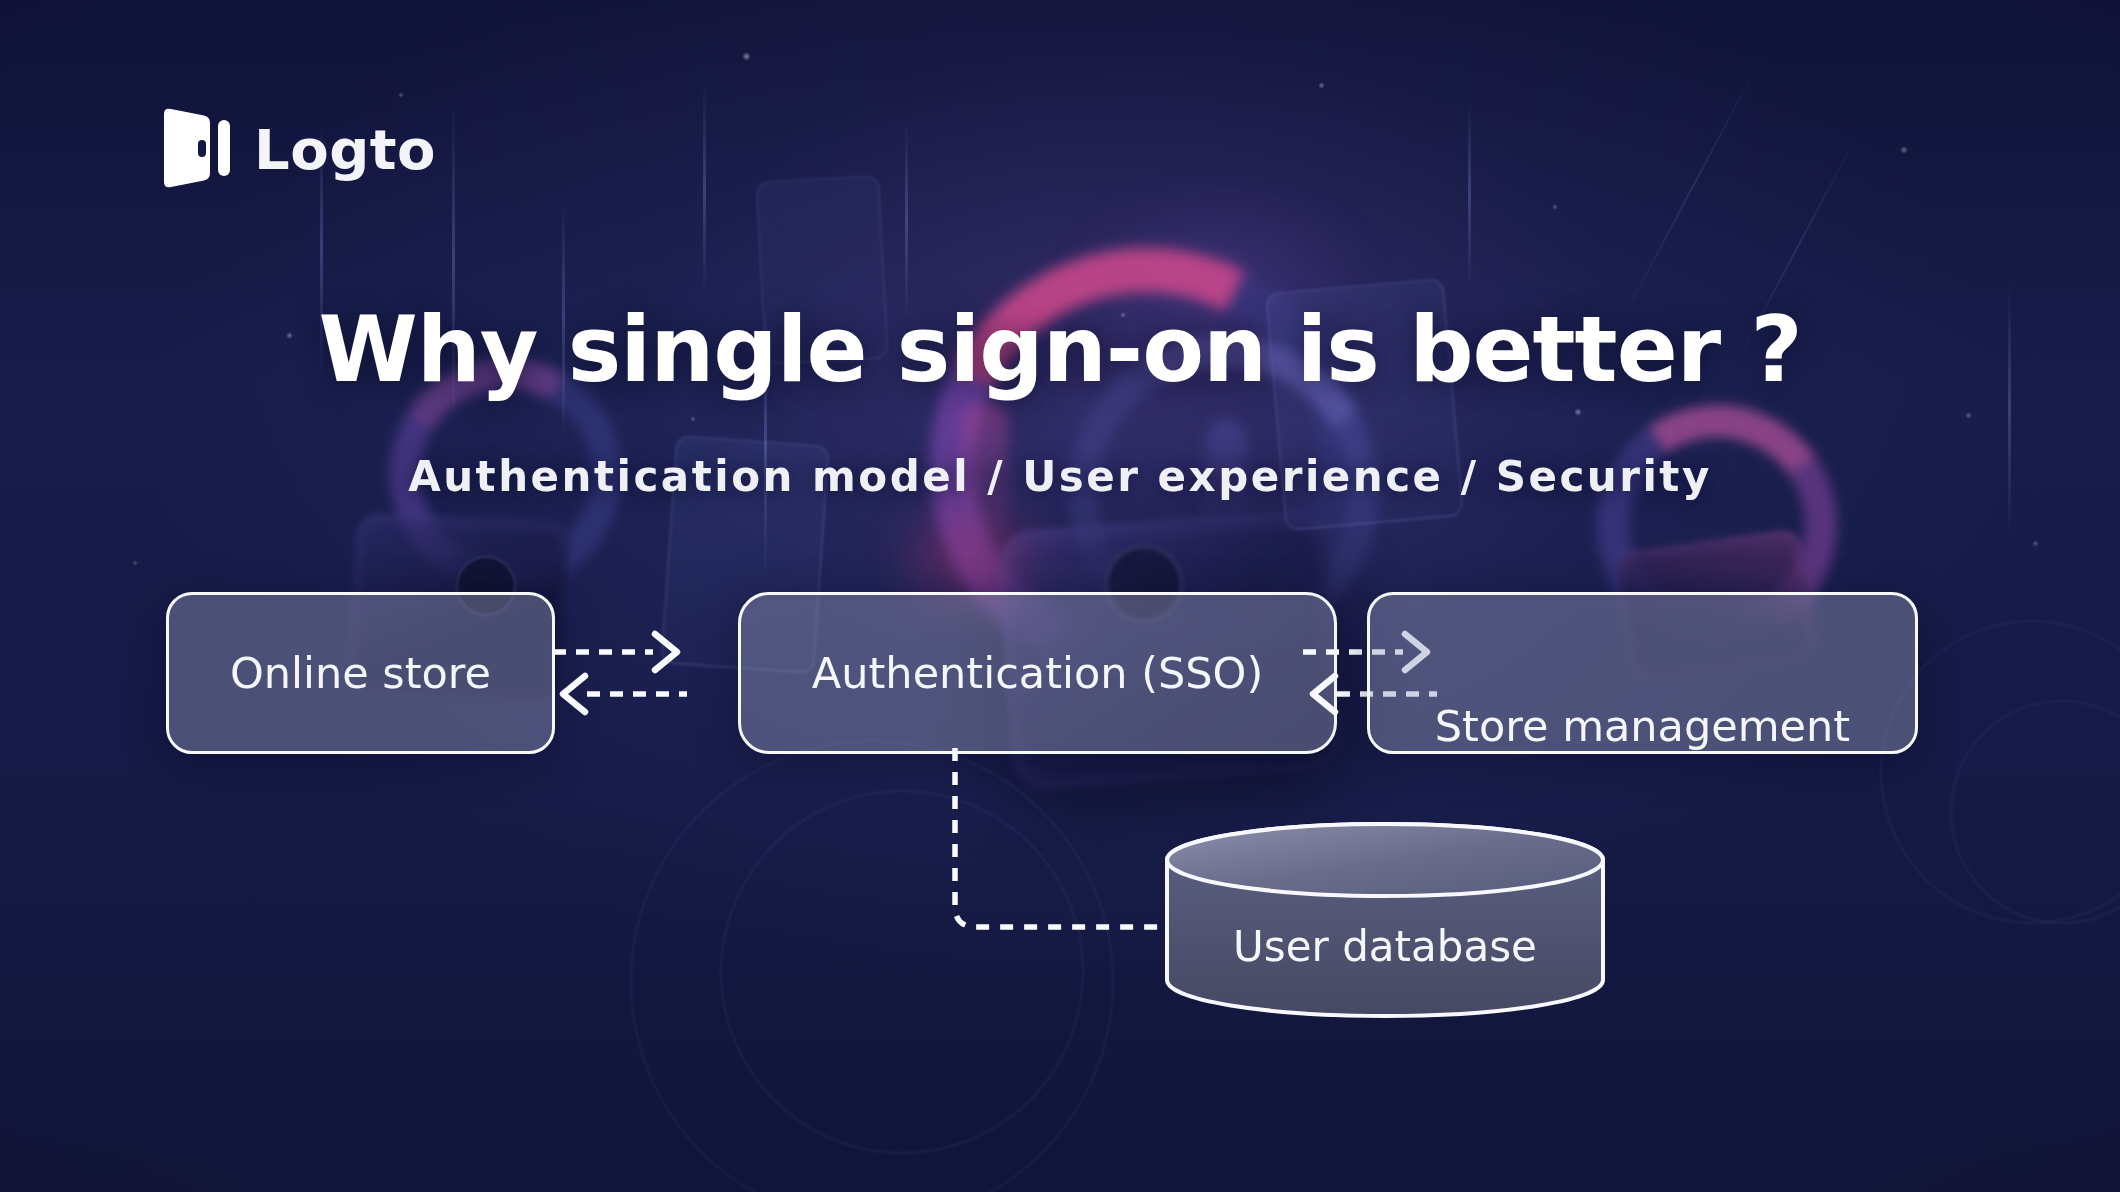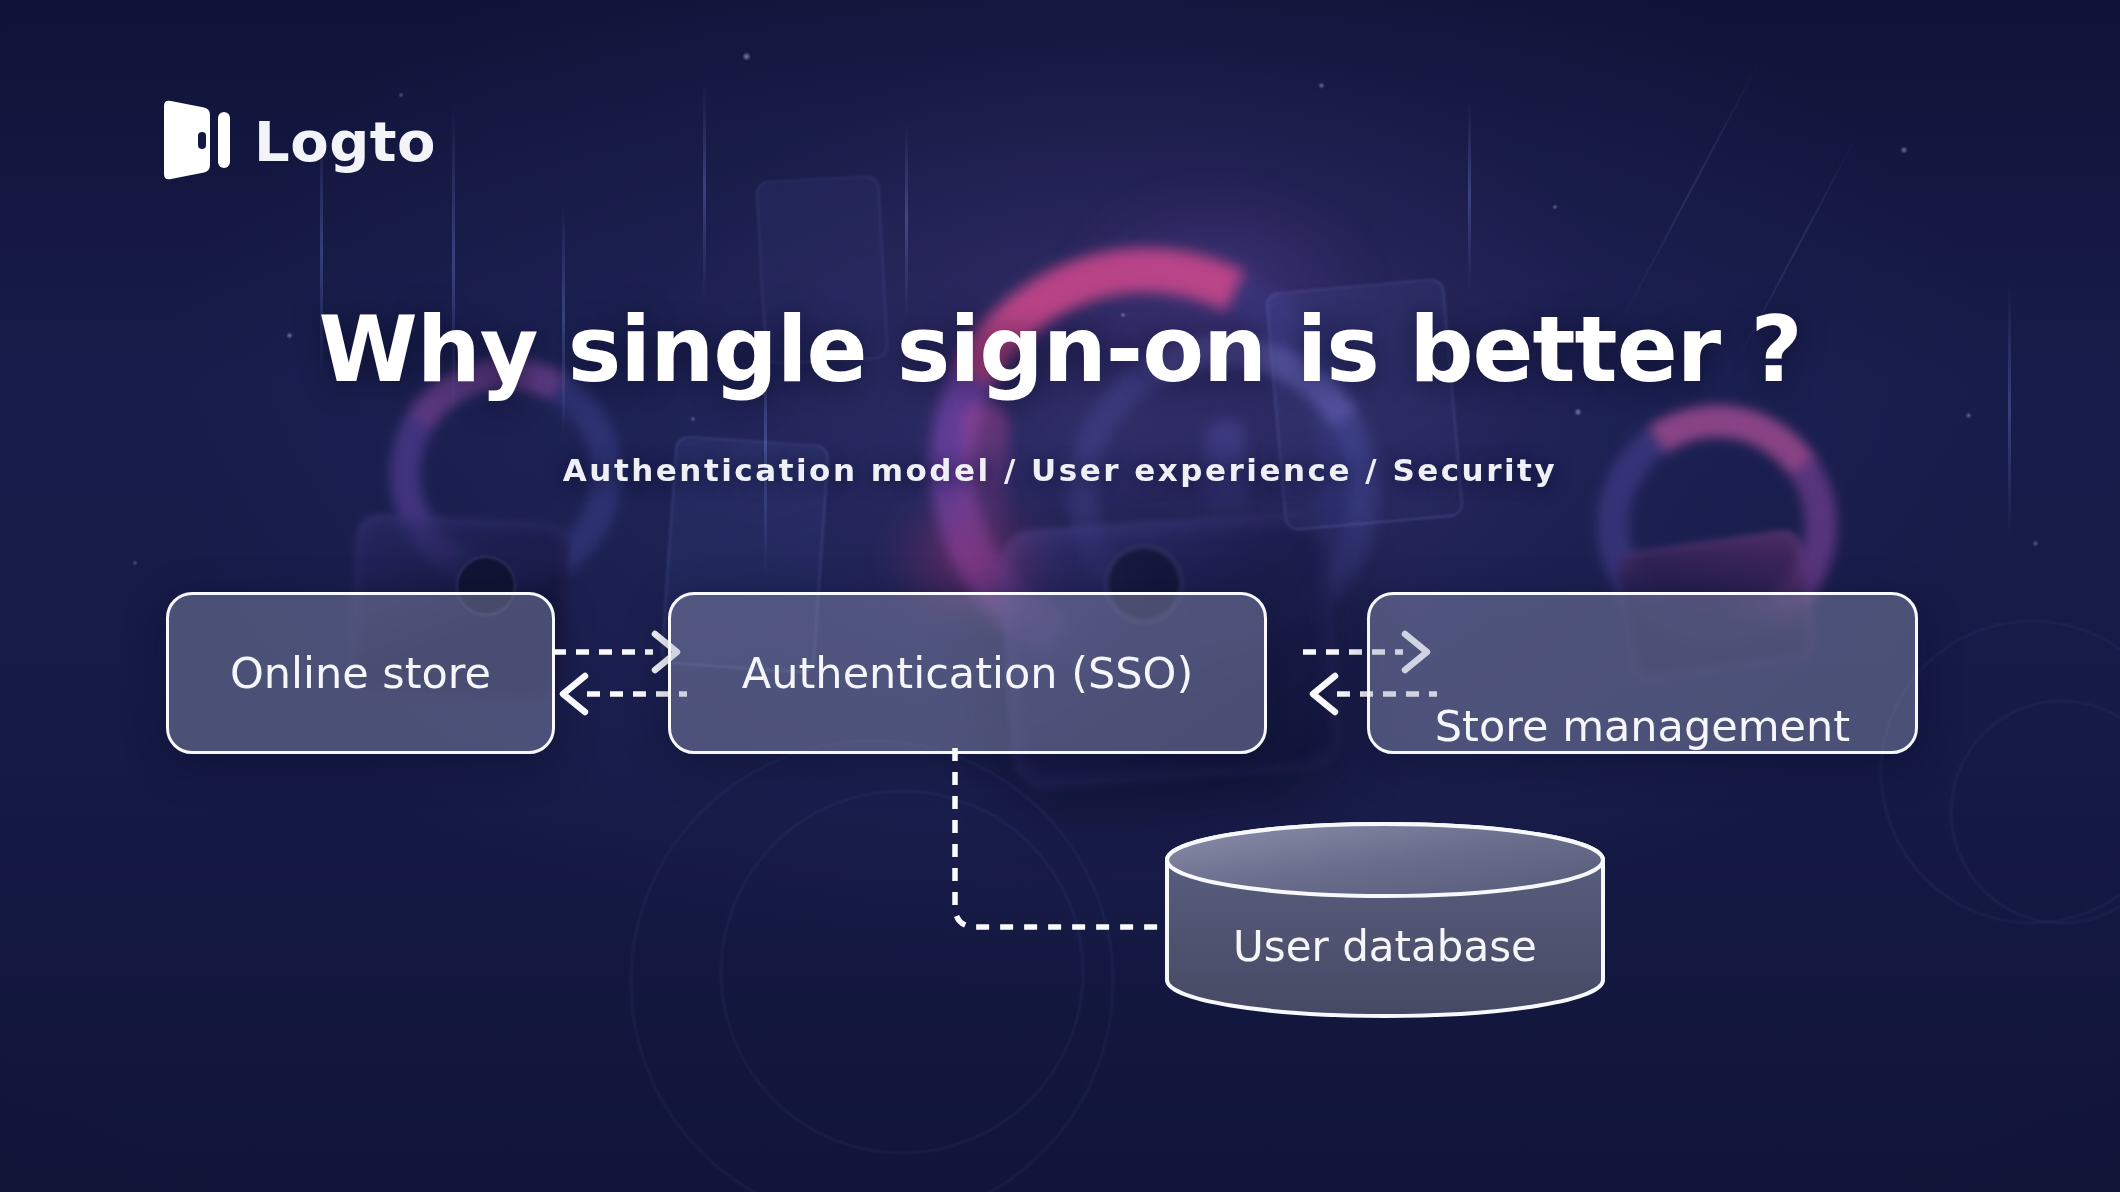--- a/index.html
+++ b/index.html
@@ -85,39 +85,39 @@
   .panel-1{left:668px;top:440px;width:150px;height:225px;transform:rotate(4deg);}
   .panel-2{left:1275px;top:285px;width:175px;height:235px;transform:rotate(-5deg);}
   .panel-3{left:760px;top:178px;width:120px;height:180px;transform:rotate(-3deg);opacity:.7;}
   
   .streak{width:3px;background:linear-gradient(180deg, rgba(150,170,255,0), rgba(150,170,255,0.26), rgba(150,170,255,0));filter:blur(0.5px);}
   .diag{width:2px;background:linear-gradient(180deg, rgba(140,160,240,0), rgba(140,160,240,0.14), rgba(140,160,240,0));}
   .dot{border-radius:50%;background:radial-gradient(circle, rgba(222,226,255,0.85), rgba(160,170,230,0) 70%);}
   .faint-circle{border-radius:50%;border:2px solid rgba(140,160,240,0.09);filter:blur(1px);}
   
   .content{position:absolute;inset:0;z-index:5;}
-  .logo{position:absolute;left:158px;top:98px;display:flex;align-items:center;gap:20px;}
+  .logo{position:absolute;left:158px;top:106px;display:flex;align-items:center;gap:20px;}
   .logo-text{color:#F3F4F8;font-size:56px;font-weight:700;letter-spacing:0.5px;line-height:82px;}
   .title{position:absolute;left:0;right:0;top:285px;text-align:center;margin:12px;
     color:var(--text);font-size:90px;font-weight:700;letter-spacing:-1px;
     text-shadow:0 3px 28px rgba(8,10,36,0.65);}
   .subtitle{position:absolute;left:0;right:0;top:452px;text-align:center;margin:0;
-    color:#EEF0F6;font-size:31px;font-weight:700;letter-spacing:2.5px;
+    color:#EEF0F6;font-size:42px;font-weight:700;letter-spacing:2.5px;
     text-shadow:0 2px 18px rgba(8,10,36,0.6);}
   .node{
     position:absolute;top:592px;height:156px;
     background:var(--node-fill);
     border:3px solid var(--node-border);
     border-radius:26px;
     display:flex;align-items:center;justify-content:center;
     color:#F5F6FA;font-size:43px;font-weight:500;
     box-shadow:0 10px 40px rgba(8,10,32,0.35);
   }
   .node-online-store{left:158px;width:383px;margin-left:8px;}
-  .node-authentication{left:668px;width:593px;}
+  .node-authentication{left:738px;width:593px;border-radius:31px;}
   .node-store-management{left:1367px;width:545px;align-items:flex-end;}
   .arrows{position:absolute;top:592px;width:157px;height:156px;}
   .arrows-left{left:541px;}
   .arrows-right{left:1291px;}
   .connector{position:absolute;left:930px;top:748px;width:250px;height:185px;}
   .cylinder{position:absolute;left:1163px;top:820px;width:444px;height:200px;}
   .cylinder-label{position:absolute;left:1163px;top:922px;width:444px;text-align:center;
     color:#F5F6FA;font-size:42px;font-weight:500;}
 </style>
 </head>

